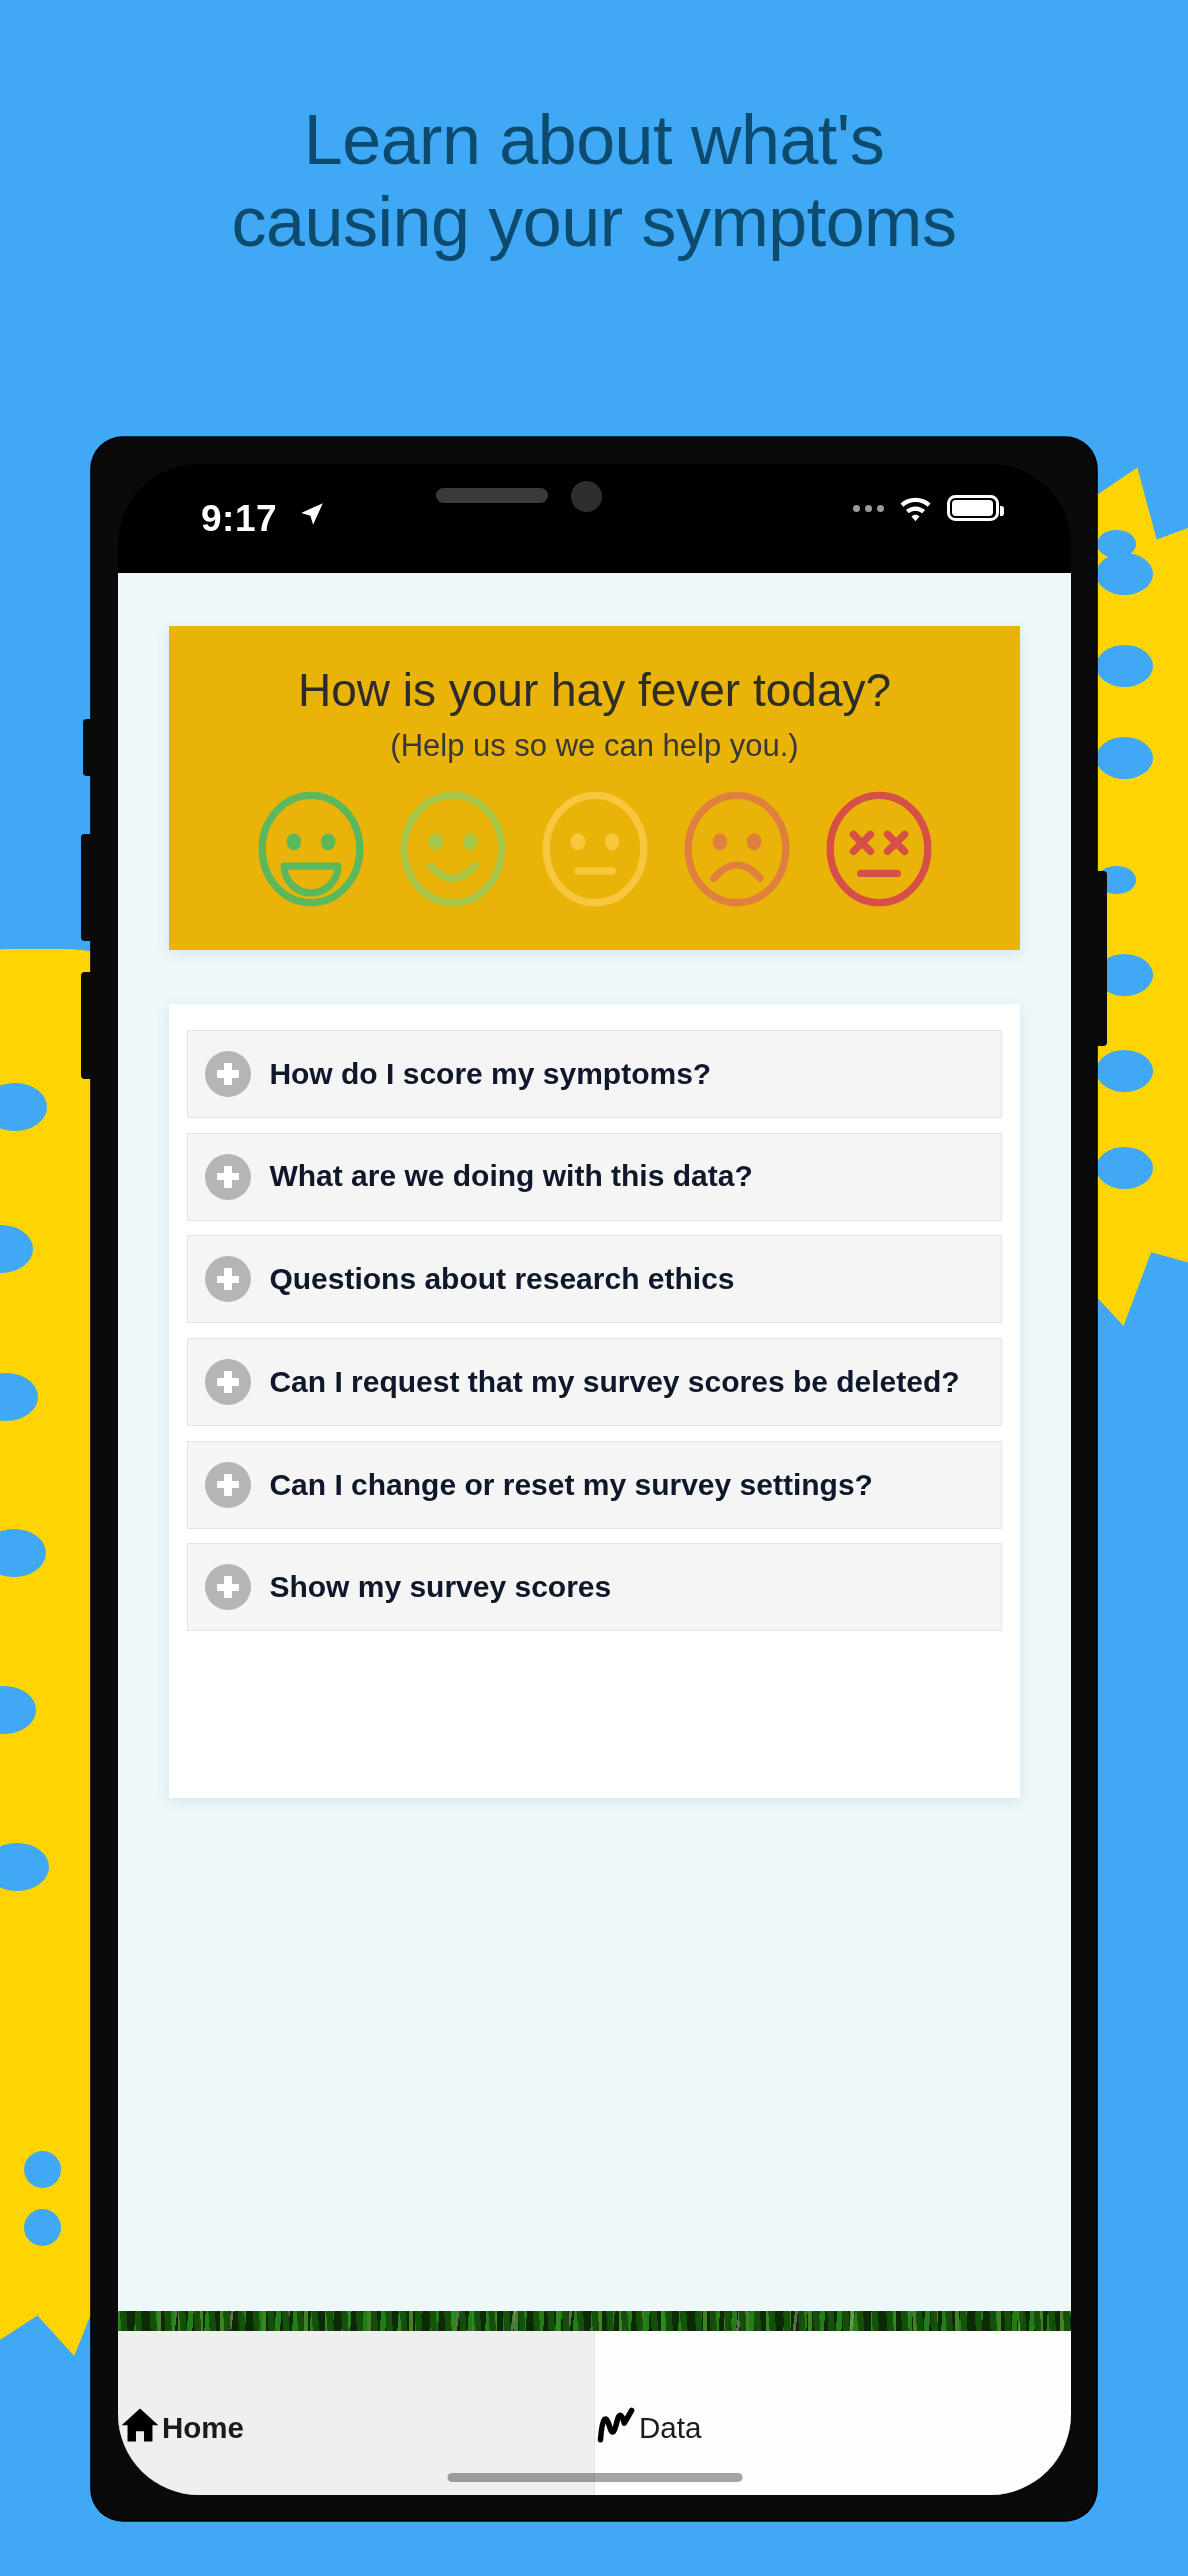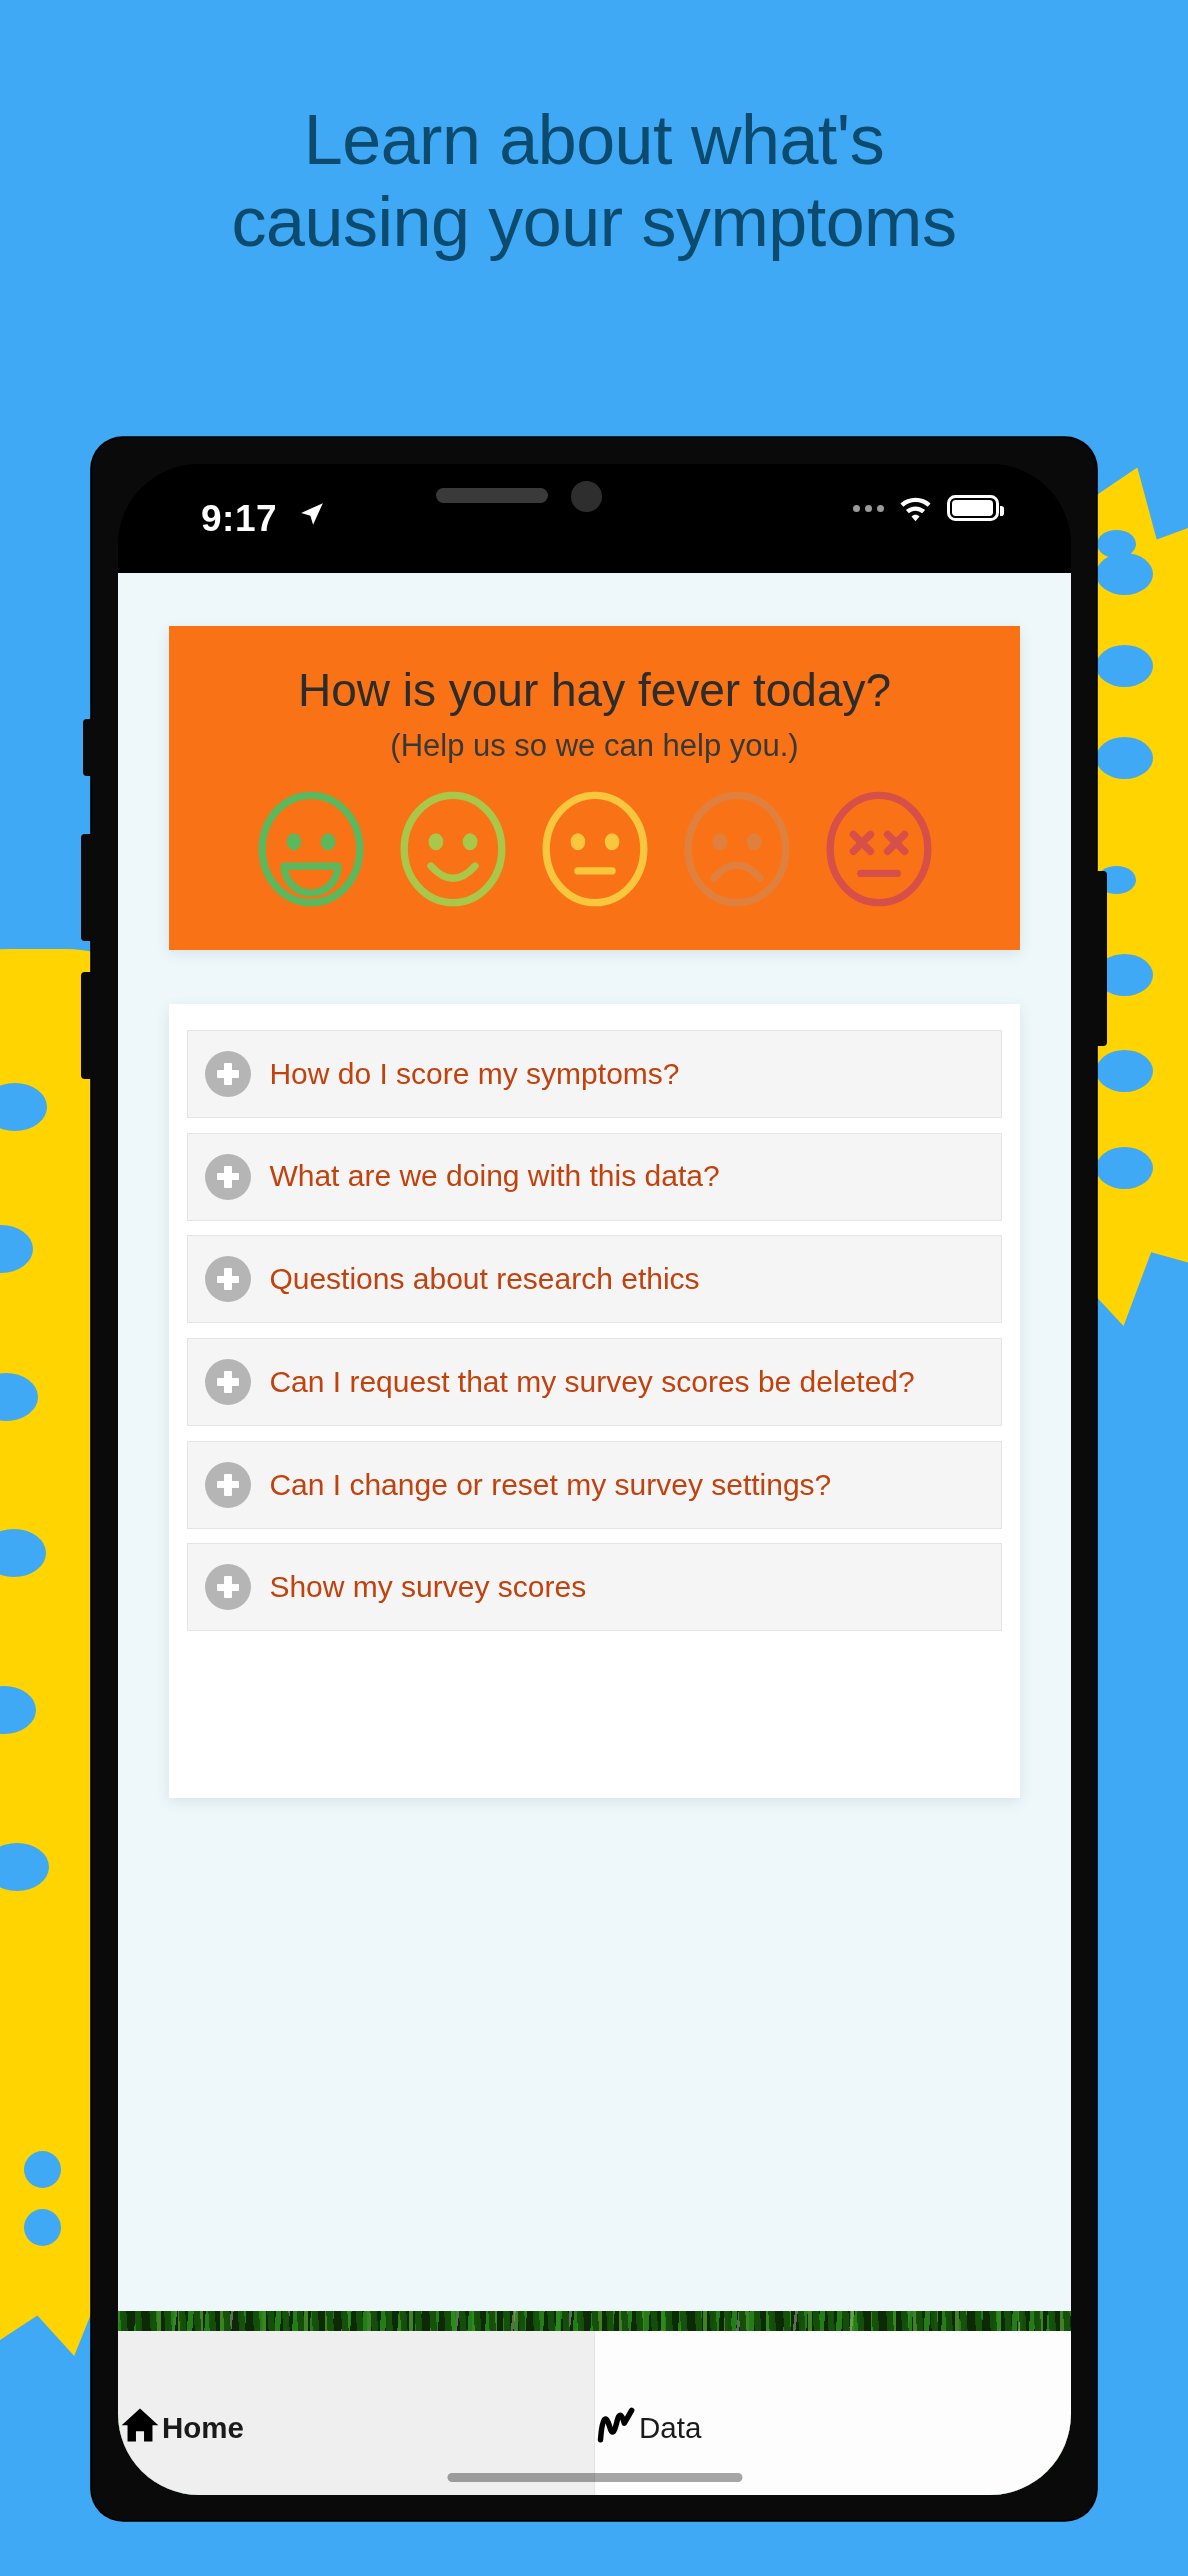--- a/index.html
+++ b/index.html
@@ -128,21 +128,21 @@
     width: 953px; height: 1922px;
     background: #eef8fb;
     overflow: hidden;
   }
 
   
   #survey-card {
     position: absolute;
     left: 51px; top: 53px;
     width: 851px; height: 324px;
-    background: #f97316;
+    background: #eab308;
     box-shadow: 0 3.7px 13px rgba(40,70,90,0.12);
   }
   #survey-question {
     margin-top: 37px;
     text-align: center;
     font-size: 46px;
     color: #2c2c2c;
     font-weight: 400;
   }
   #survey-sub {
@@ -187,22 +187,22 @@
     background: #b5b5b5;
     position: relative;
   }
   .faq-icon::before, .faq-icon::after {
     content: ""; position: absolute; background: #fff; border-radius: 0.9px;
   }
   .faq-icon::before { left: 12px; top: 19.3px; width: 22px; height: 7.4px; }
   .faq-icon::after  { left: 19.3px; top: 12px; width: 7.4px;  height: 22px; }
   .faq-label {
     font-size: 30px;
-    font-weight: normal;
-    color: #c2410c;
+    font-weight: bold;
+    color: #0f172a;
     line-height: 1.28;
   }
 
   
   #grass {
     position: absolute;
     left: 0; bottom: 0;
     width: 953px; height: 184px;
     background:
       repeating-linear-gradient(86deg,  rgba(20,80,10,0.95) 0 6.4px, rgba(60,160,30,0.0) 6.4px 14.7px),

